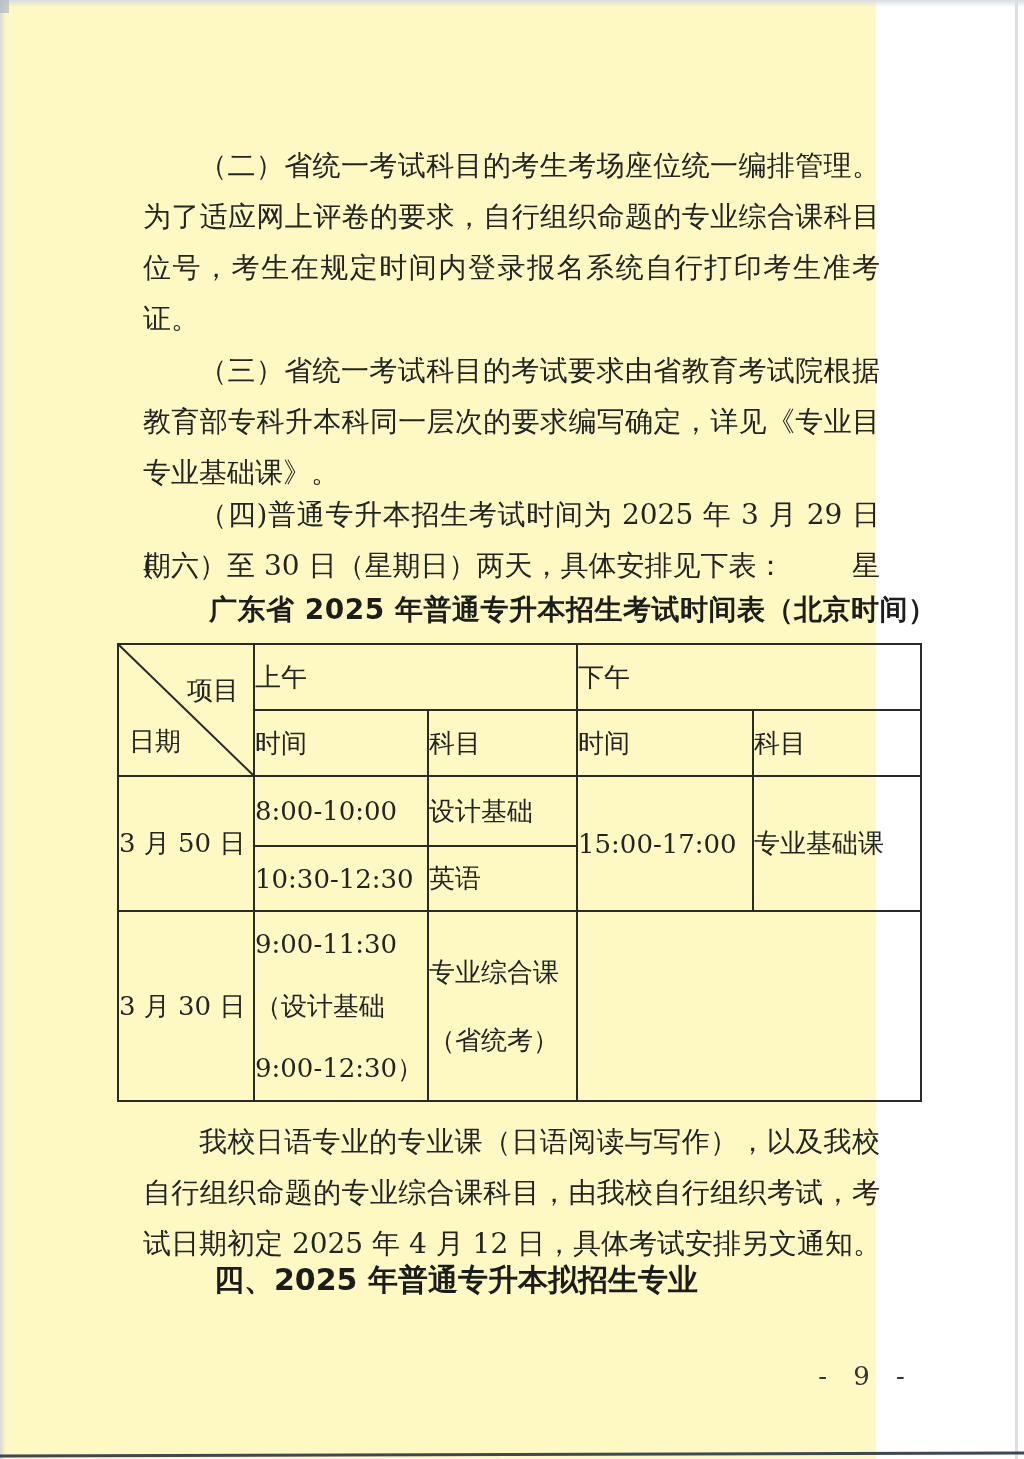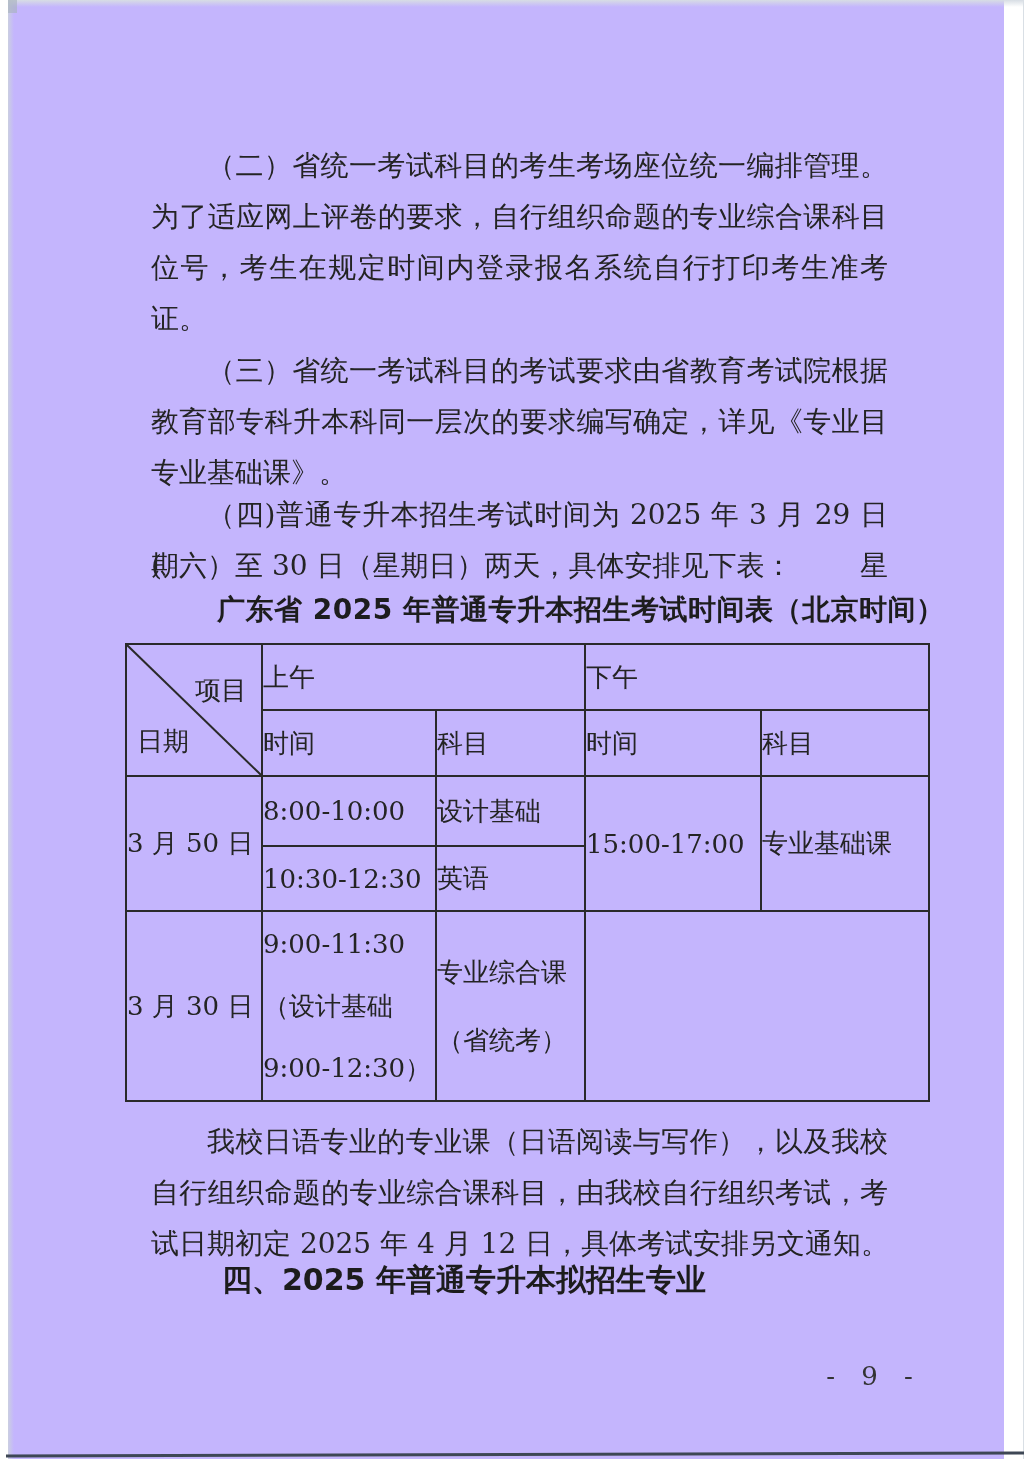--- a/index.html
+++ b/index.html
@@ -4,21 +4,21 @@
 <style>
   html,body{margin:0;padding:0;}
   body{
     width:1024px;height:1459px;
     background:#ffffff;
     font-family:"DejaVu Serif","Liberation Serif",serif;
     color:#222;
     position:relative;
     overflow:hidden;
   }
-  .page{position:absolute;top:0;left:8px;width:996px;height:1459px;background:#c4b5fd;}
+  .page{position:absolute;top:0;left:0;width:876px;height:1459px;background:#fef9c3;}
 
   
   .edge-top{position:absolute;top:0;left:0;width:1024px;height:7px;
     background:linear-gradient(to bottom,#d7dde4,rgba(255,255,255,0));}
   .edge-left{position:absolute;top:0;left:0;width:6px;height:1459px;
     background:linear-gradient(to right,#ccd4dc,rgba(255,255,255,0));opacity:.85;}
   .edge-corner{position:absolute;top:0;left:0;width:9px;height:13px;background:#a9b3be;opacity:.65;}
   .edge-right{position:absolute;top:0;left:1015px;width:3px;height:1459px;background:#d9dfe5;}
   .edge-bottom{position:absolute;top:1453px;left:-2px;width:1030px;height:3px;background:#3e4755;
     transform:rotate(-0.18deg);}

